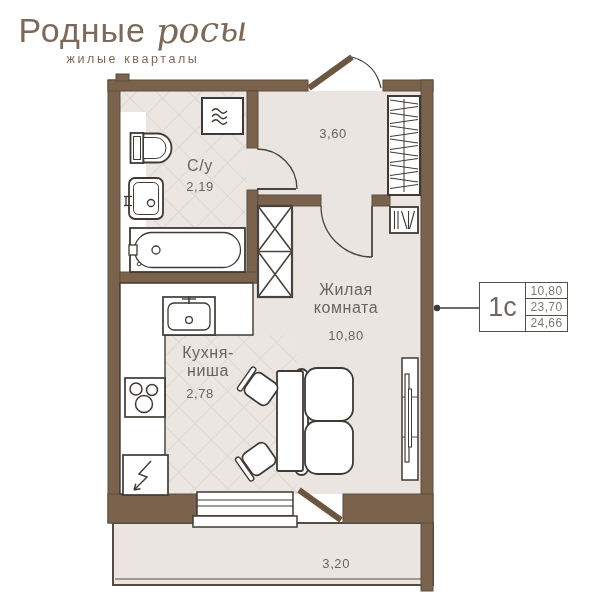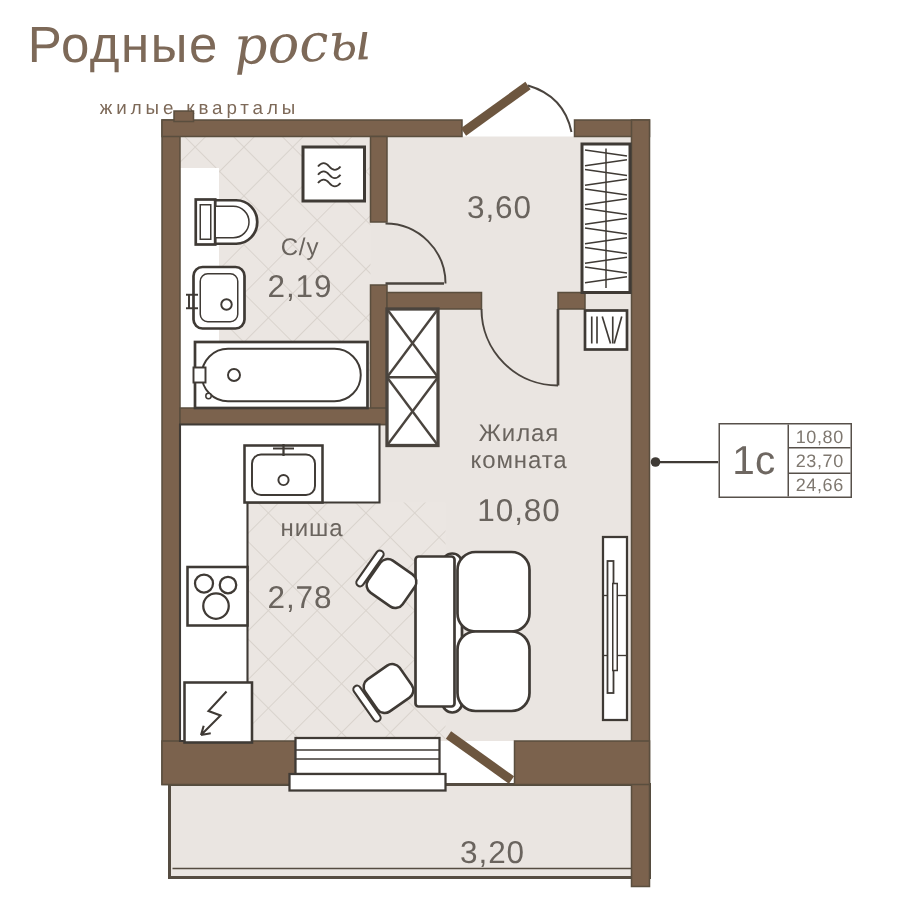--- a/index.html
+++ b/index.html
@@ -5,26 +5,26 @@
   html,body{margin:0;padding:0;background:#ffffff;}
   #stage{position:relative;width:596px;height:600px;background:#ffffff;overflow:hidden;
          font-family:"Liberation Sans",sans-serif;}
   #plan-svg{position:absolute;left:0;top:0;}
   
   .logo{position:absolute;left:22px;top:10px;width:222px;color:#7d6958;}
   .logo-row{display:flex;align-items:baseline;justify-content:center;gap:10px;}
   .brand{font-size:34px;letter-spacing:1px;}
   .brand-script{font-family:"DejaVu Serif",serif;font-style:italic;font-size:35px;
                 transform:rotate(-2deg);display:inline-block;}
-  .logo-sub{margin-top:15px;text-align:center;font-size:12.5px;letter-spacing:2.6px;}
+  .logo-sub{margin-top:2px;text-align:center;font-size:12.5px;letter-spacing:2.6px;}
   
   .plan-label{position:absolute;color:#6a645e;text-align:center;line-height:1.15;
               letter-spacing:0.6px;}
   .lbl-20{font-size:16px;}
-  .lbl-19{font-size:21px;}
+  .lbl-19{font-size:13px;}
   .lbl-21{font-size:21px;}
   
   .callout{position:absolute;left:479px;top:282px;width:89px;height:50px;background:#fff;
            border:1.6px solid #57504a;display:flex;box-sizing:border-box;}
   .callout-unit{width:45px;display:flex;align-items:center;justify-content:center;
                 font-size:27px;color:#6e6761;border-right:1.6px solid #57504a;}
   .callout-vals{flex:1;display:flex;flex-direction:column;}
   .callout-val{flex:1;display:flex;align-items:center;justify-content:center;
                font-size:12px;color:#7f7870;letter-spacing:0.4px;}
   .callout-val + .callout-val{border-top:1.4px solid #57504a;}
@@ -206,20 +206,21 @@
 
   <div class="plan-label lbl-19" style="left:303px;top:127px;width:60px;">3,60</div>
 
   <div class="plan-label lbl-20" style="left:296px;top:281px;width:100px;">
     <div>Жилая</div>
     <div>комната</div>
   </div>
   <div class="plan-label lbl-19" style="left:306px;top:329px;width:80px;">10,80</div>
 
   <div class="plan-label lbl-20" style="left:168px;top:344px;width:80px;">
+    <div>Кухня-</div>
     <div>ниша</div>
   </div>
   <div class="plan-label lbl-19" style="left:160px;top:387px;width:80px;">2,78</div>
 
   <div class="plan-label lbl-19" style="left:240px;top:557px;width:110px;text-align:right;">3,20</div>
 
   <div class="callout">
     <div class="callout-unit">1с</div>
     <div class="callout-vals">
       <div class="callout-val">10,80</div>

